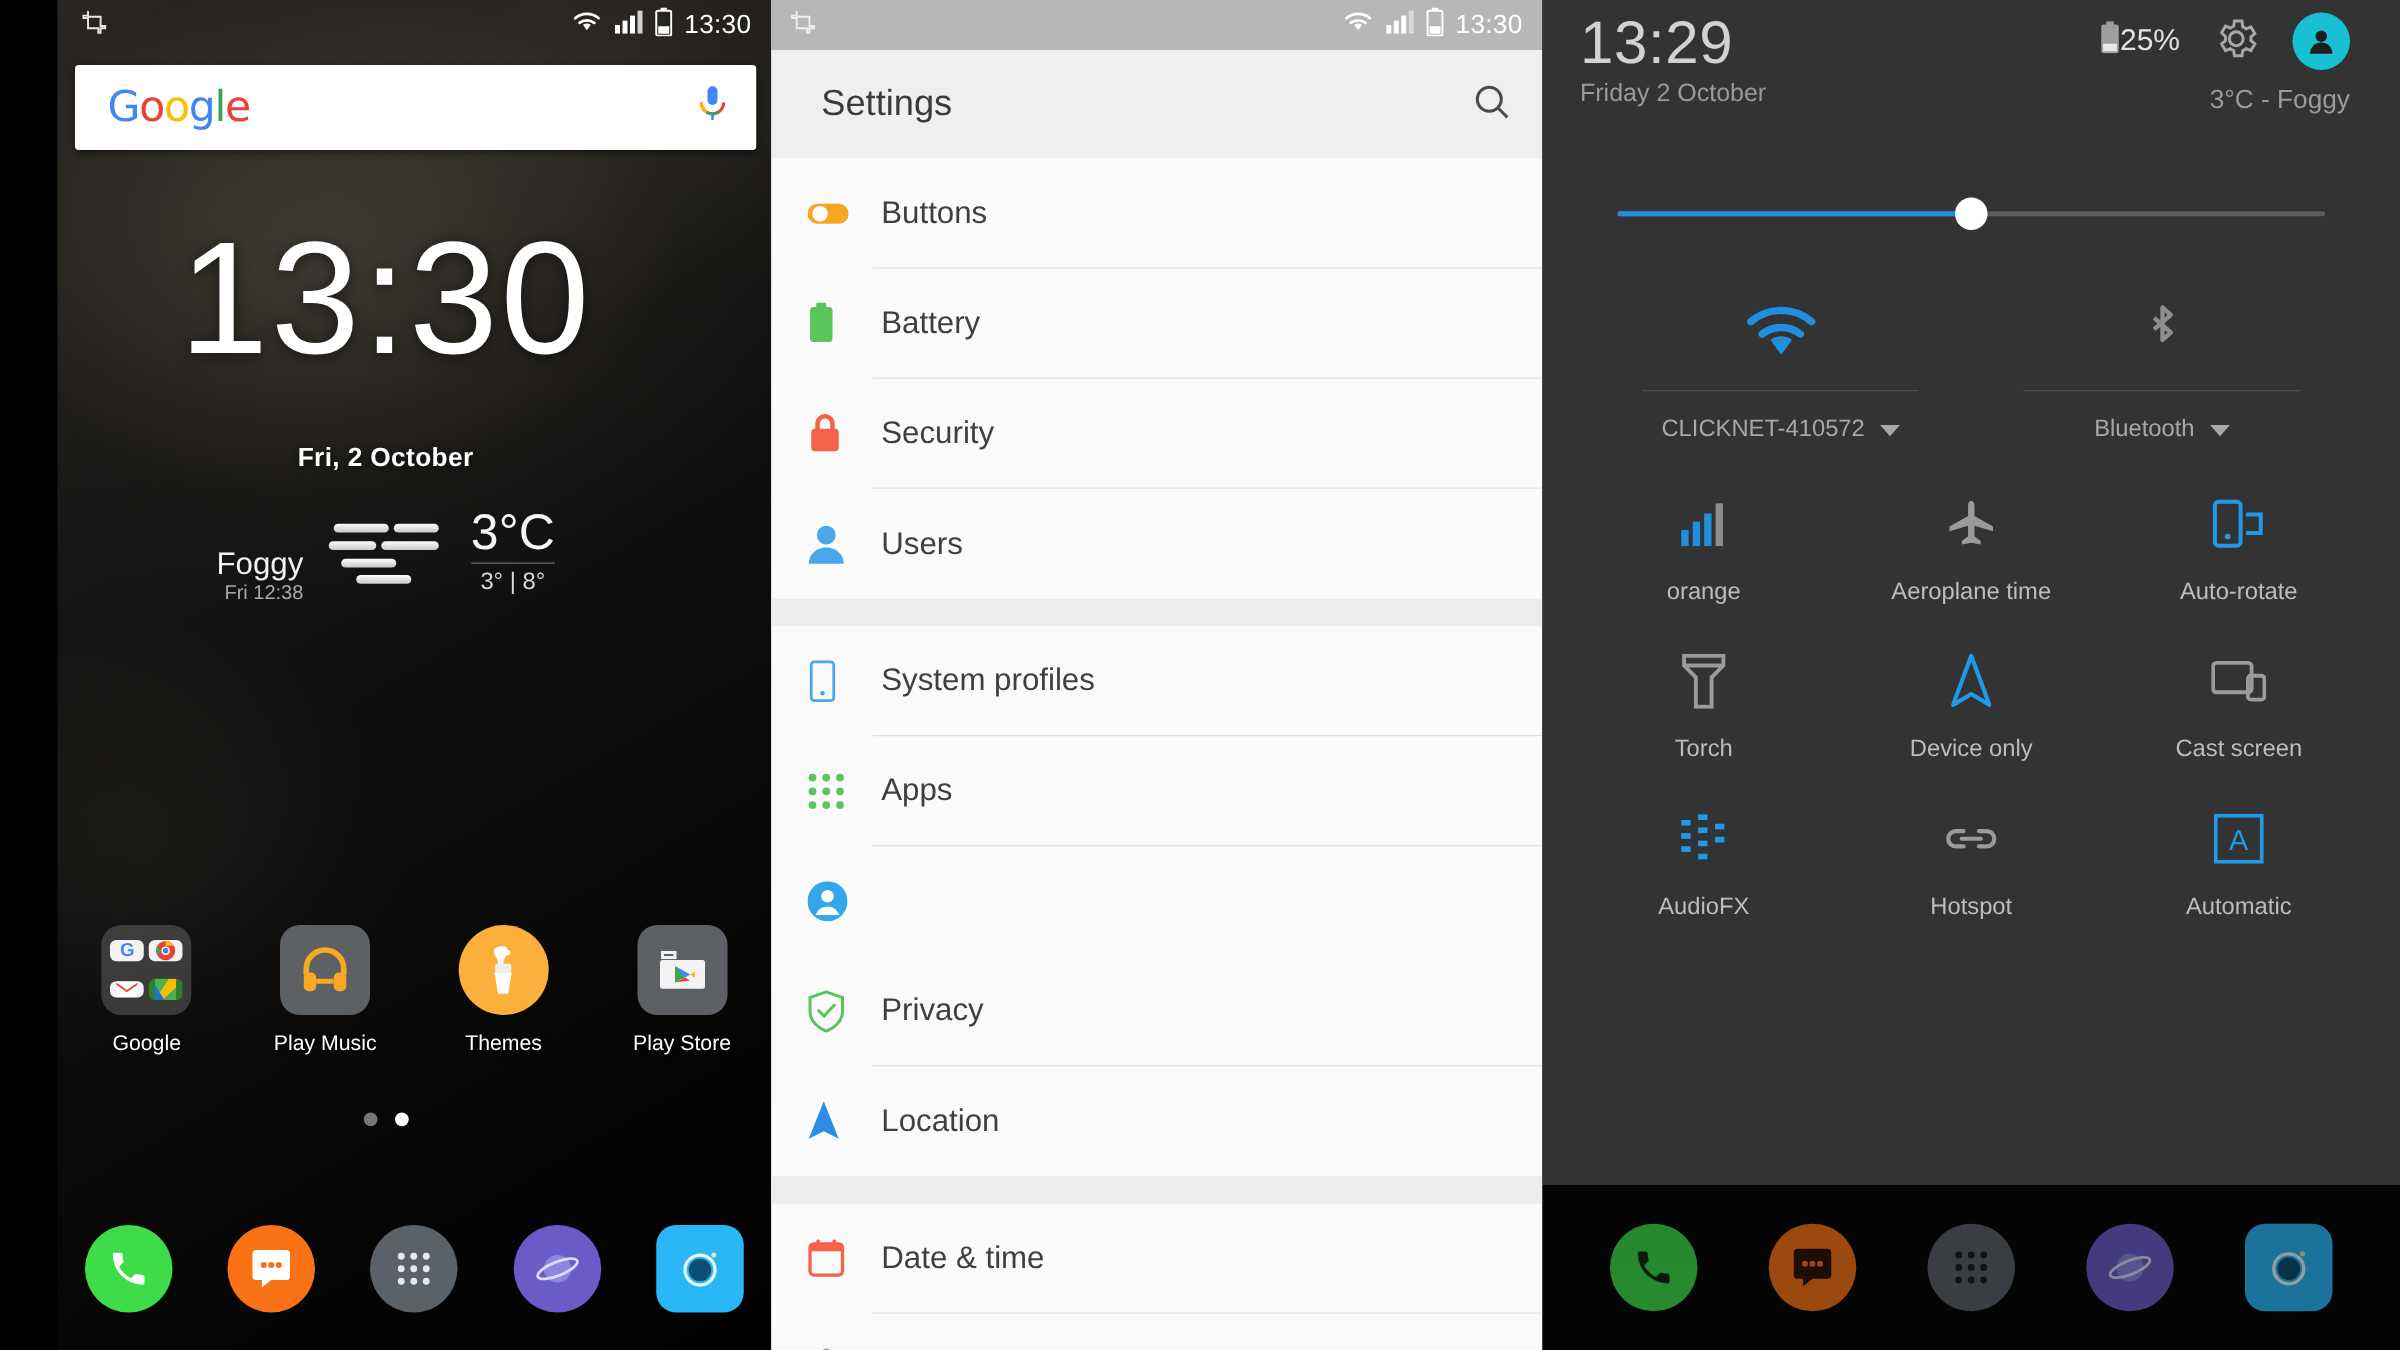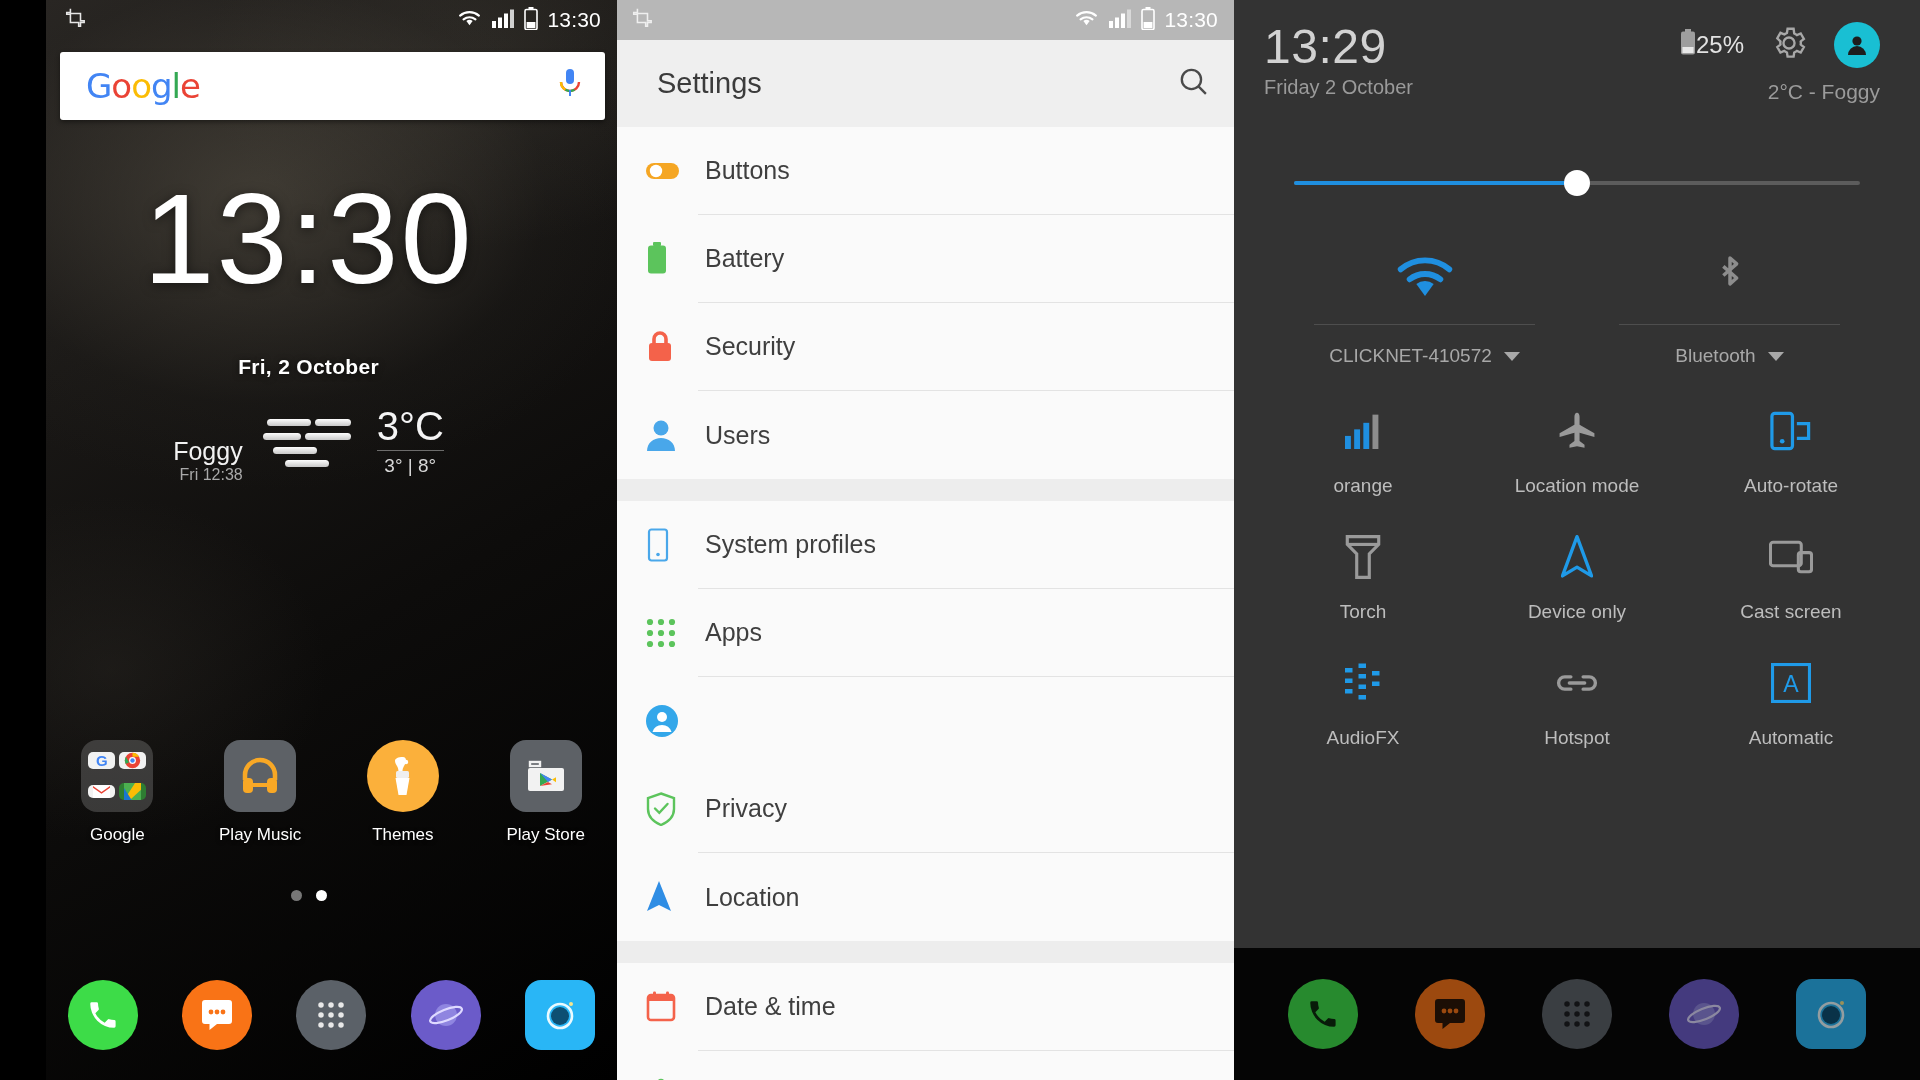--- a/index.html
+++ b/index.html
@@ -91,21 +91,21 @@
   .set-ico { width:52px; min-width:52px; display:flex; align-items:center; justify-content:flex-start; }
   .set-lbl { font-size:25px; color:#3f3f3f; font-weight:400; flex:1;
              border-bottom:1px solid #e3e3e3; height:88px; display:flex; align-items:center; padding-left:7px; }
   .set-row:last-child .set-lbl { }
   .set-gap { height:22px; background:#ededed; }
   .no-div .set-lbl { border-bottom:none; }
 
   
   .panel-qs { width:686px; height:1080px; background:#000; position:relative; overflow:hidden; }
   .qs-body { background:#333333; height:948px; position:relative; }
-  .qs-head { display:flex; justify-content:space-between; padding:22px 40px 0 30px; }
+  .qs-head { display:flex; justify-content:space-between; padding:10px 40px 0 30px; }
   .qs-clock { color:#d2d2d2; font-size:48px; font-weight:300; line-height:1.05; letter-spacing:.5px; }
   .qs-date { color:#9a9a9a; font-size:20px; margin-top:4px; }
   .qs-head-right { text-align:right; }
   .qs-hr-top { display:flex; align-items:center; justify-content:flex-end; gap:26px; }
   .qs-batt { color:#e2e2e2; font-size:24px; display:flex; align-items:center; }
   .qs-avatar { width:46px; height:46px; border-radius:50%; background:#19bfd3; display:flex; align-items:center; justify-content:center; }
   .qs-weather { color:#9b9b9b; font-size:21px; margin-top:12px; }
 
   .qs-slider { margin:66px 60px 0 60px; height:26px; position:relative; }
   .qs-track { position:absolute; top:11px; left:0; right:0; height:4px; background:#5c5c5c; border-radius:2px; }
@@ -516,21 +516,21 @@
                   <path d="M19.4 13a7.5 7.5 0 0 0 0-2l2-1.6-2-3.4-2.4 1a7.5 7.5 0 0 0-1.7-1L14.9 3h-3.8l-.4 2.6a7.5 7.5 0 0 0-1.7 1l-2.4-1-2 3.4L6.6 11a7.5 7.5 0 0 0 0 2l-2 1.6 2 3.4 2.4-1a7.5 7.5 0 0 0 1.7 1l.4 2.6h3.8l.4-2.6a7.5 7.5 0 0 0 1.7-1l2.4 1 2-3.4z" fill="none" stroke="#a8a8a8" stroke-width="1.5"></path>
                 </svg>
             </span>
             <span class="qs-avatar">
               <svg width="28" height="28" viewBox="0 0 28 28">
                   <circle cx="14" cy="10" r="4.6" fill="#1d1d1d"></circle>
                   <path d="M5 24a9 9 0 0 1 18 0z" fill="#1d1d1d"></path>
                 </svg>
             </span>
           </div>
-          <div class="qs-weather">2°C - Foggy</div>
+          <div class="qs-weather">3°C - Foggy</div>
         </div>
       </div>
 
       <div class="qs-slider">
         <div class="qs-track"></div>
         <div class="qs-fill"></div>
         <div class="qs-knob"></div>
       </div>
 
       <div class="qs-conn">
@@ -573,21 +573,21 @@
               </svg>
           </div>
           <div class="qs-tile-lbl">orange</div>
         </div>
         <div class="qs-tile">
           <div class="qs-tile-ico">
             <svg width="44" height="44" viewBox="0 0 24 24">
                 <path d="M12 2c.9 0 1.4 1 1.4 2.2v4.4l8.1 4.6v2.1l-8.1-2.4v4.6l2.7 2v1.6L12 20.3l-4.1.8v-1.6l2.7-2v-4.6L2.5 15.3v-2.1l8.1-4.6V4.2C10.6 3 11.1 2 12 2z" fill="#9a9a9a"></path>
               </svg>
           </div>
-          <div class="qs-tile-lbl">Location mode</div>
+          <div class="qs-tile-lbl">Aeroplane time</div>
         </div>
         <div class="qs-tile">
           <div class="qs-tile-ico">
             <svg width="44" height="40" viewBox="0 0 30 26">
                 <rect x="2" y="1" width="14" height="24" rx="2" fill="none" stroke="#1f9ae8" stroke-width="2.2"></rect>
                 <circle cx="9" cy="20" r="1.6" fill="#1f9ae8"></circle>
                 <path d="M19 8h8v10h-8" fill="none" stroke="#1f9ae8" stroke-width="2.2"></path>
               </svg>
           </div>
           <div class="qs-tile-lbl">Auto-rotate</div>

